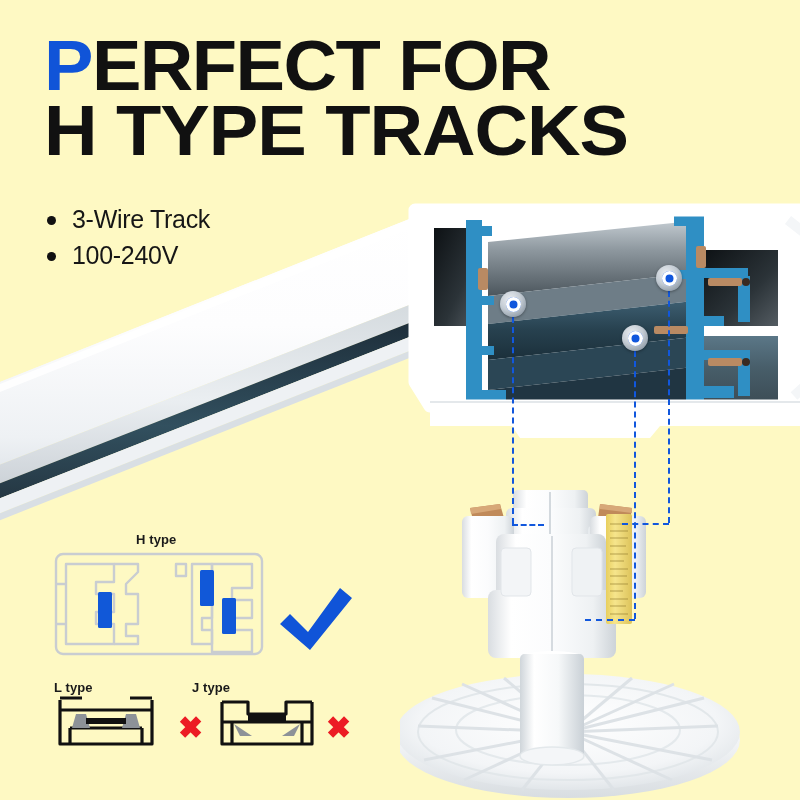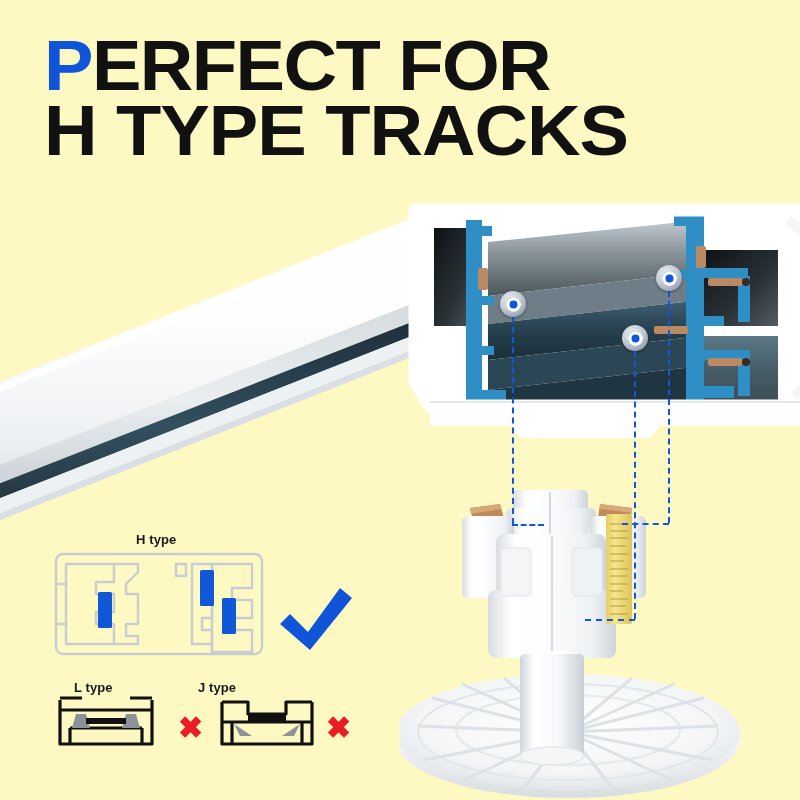--- a/index.html
+++ b/index.html
@@ -111,33 +111,37 @@
   .compare { position:absolute; left:26px; top:532px; width:350px; height:240px; z-index:30; }
   .cmp-label {
     position:absolute;
     font-size:13px;
     font-weight:bold;
     color:#1a1a1a;
     letter-spacing:.1px;
     white-space:nowrap;
   }
   #label-h { left:110px; top:0px; }
-  #label-l { left:48px;  top:148px; }
-  #label-j { left:172px; top:148px; }
+  #label-l { left:28px;  top:148px; }
+  #label-j { left:166px; top:148px; }
 </style>
 </head>
 <body>
 
 <div id="stage">
 
   <div class="headline">
     <span class="ln ln1"><span class="accent">P</span><span>ERFECT FOR</span></span>
     <span class="ln ln2">H TYPE TRACKS</span>
   </div>
 
+  <ul class="bullets">
+    <li>3-Wire Track</li>
+    <li>100-240V</li>
+  </ul>
 
   <div class="rail-wrap">
     <svg width="880" height="420" viewBox="0 0 880 420">
       <defs>
         <linearGradient id="railTop" x1="0" y1="0" x2="0" y2="1">
           <stop offset="0%" stop-color="#ffffff"></stop>
           <stop offset="55%" stop-color="#fbfcfd"></stop>
           <stop offset="100%" stop-color="#eceff2"></stop>
         </linearGradient>
         <linearGradient id="railFace" x1="0" y1="0" x2="0" y2="1">

